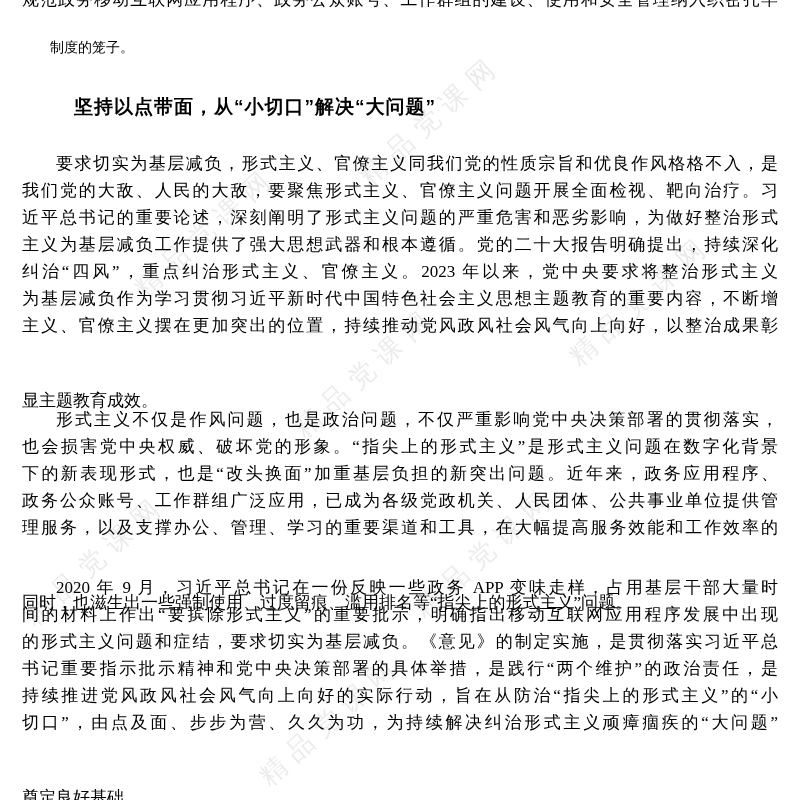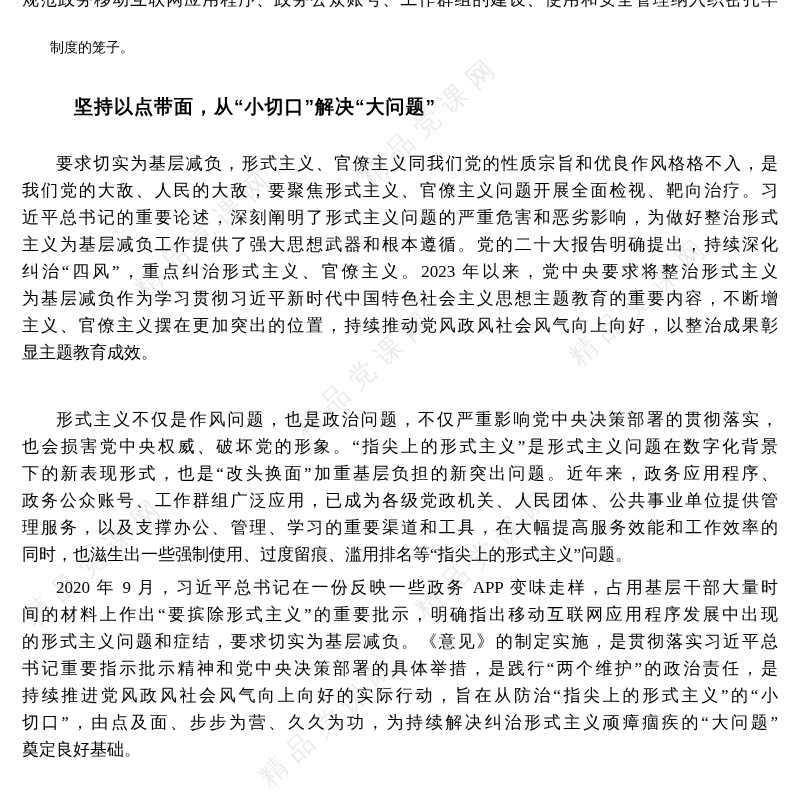--- a/index.html
+++ b/index.html
@@ -48,21 +48,21 @@
   }
   .doc-line {
     height: 27px;
     line-height: 27px;
     font-size: 17px;
     text-align: justify;
     text-align-last: justify;
     overflow: hidden;
   }
   .doc-line.first { text-indent: 2em; }
-  .doc-line.last  { text-align-last: left; }
+  .doc-line.last  { text-align-last: left; margin-top: 48px; }
   .fragment-line1 {
     position: absolute;
     top: -14px;
     left: 0; right: 0;
     height: 27px; line-height: 27px;
     font-size: 17px;
     text-align: justify;
     text-align-last: justify;
     white-space: nowrap;
     overflow: hidden;

